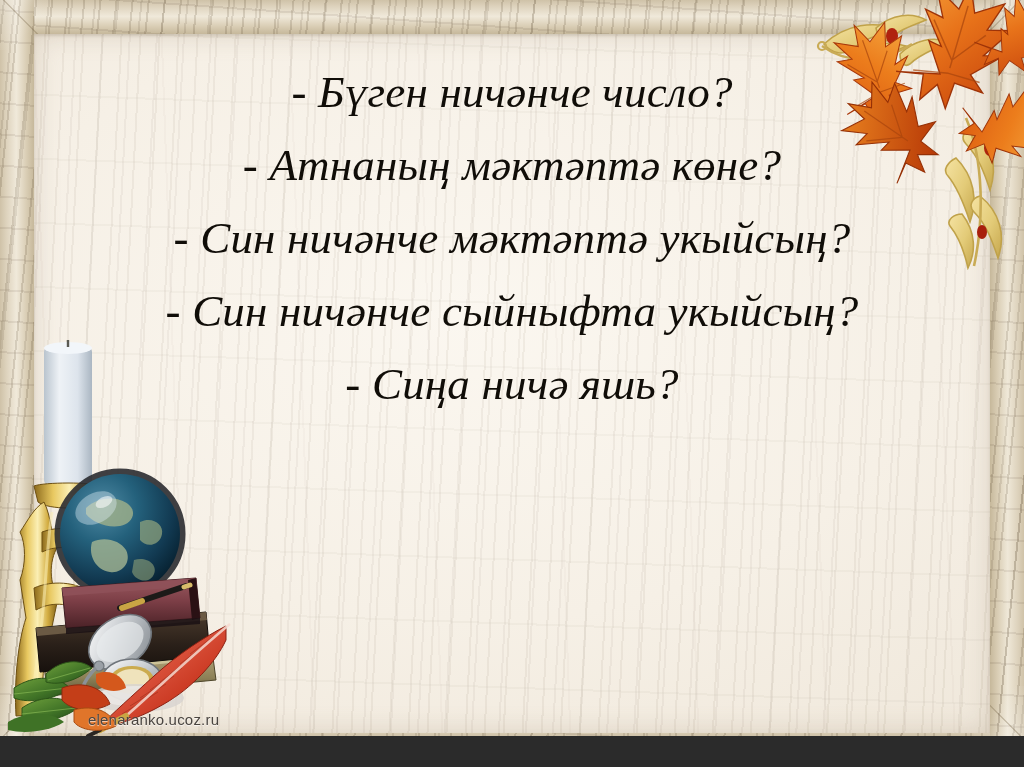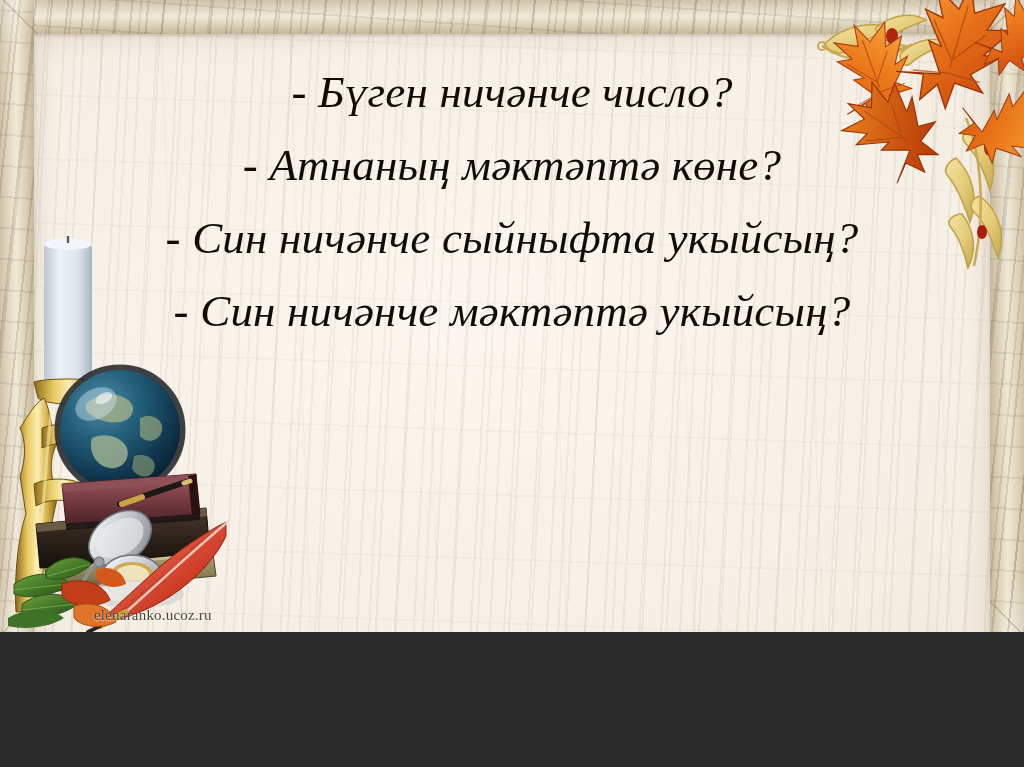--- a/index.html
+++ b/index.html
@@ -1,20 +1,20 @@
 <!DOCTYPE html>
 <html><head>
 <meta charset="utf-8">
 <style>
   html,body{margin:0;padding:0;background:#2b2b2b;}
   *{box-sizing:border-box;}
 
   .slide{
     position:relative;
-    width:1024px;height:632px;
+    width:1024px;height:736px;
     overflow:hidden;
     font-family:"Liberation Serif","DejaVu Serif",serif;
     background:#cbbda2;
   }
 
   
   .frame-band{position:absolute;overflow:hidden;}
   .frame-top{left:0;top:0;width:1024px;height:34px;
     background:linear-gradient(180deg,#cfc2a8 0%,#ddd2bc 18%,#f0e9da 48%,#d9cdb4 78%,#c6b89b 100%);}
   .frame-bottom{left:0;bottom:0;width:1024px;height:34px;
@@ -78,22 +78,22 @@
   .q-line{display:block;white-space:normal;}
 
   
   .leaf-cluster{position:absolute;right:0;top:0;width:210px;height:270px;z-index:8;}
 
   
   .still-life{position:absolute;left:0;bottom:0;width:250px;height:400px;z-index:8;}
 
   
   .watermark{
-    position:absolute;left:94px;bottom:8px;z-index:14;
-    font-family:Liberation Serif, serif;
+    position:absolute;left:88px;bottom:8px;z-index:14;
+    font-family:Liberation Sans, sans-serif;
     font-style:normal;font-size:15px;color:#4a4540;
     text-shadow:0 1px 1px rgba(255,255,255,.75);
     letter-spacing:.2px;
   }
 </style>
 </head>
 <body>
 
 <div class="slide">
 
@@ -123,22 +123,23 @@
       <div class="miter-line ml-br"></div>
     </div>
 
   <div class="page">
     <div class="page-script"></div>
     <div class="page-inner-shadow"></div>
 
     <div class="text-block">
       <span class="q-line">- Бүген ничәнче число?</span>
       <span class="q-line">- Атнаның мәктәптә көне?</span>
+      <span class="q-line">- Син ничәнче мәктәптә укыйсың?</span>
       <span class="q-line">- Син ничәнче сыйныфта укыйсың?</span>
-      <span class="q-line">- Син ничәнче мәктәптә укыйсың?</span>
+      <span class="q-line">- Сиңа ничә яшь?</span>
     </div>
   </div>
 
   <div class="leaf-cluster">
     <svg width="210" height="270" viewBox="0 0 210 270" xmlns="http://www.w3.org/2000/svg">
       <defs>
         <linearGradient id="mapleA" x1="0" y1="0" x2="1" y2="1">
           <stop offset="0%" stop-color="#f7a23c"></stop>
           <stop offset="42%" stop-color="#e8731a"></stop>
           <stop offset="100%" stop-color="#c4400a"></stop>

